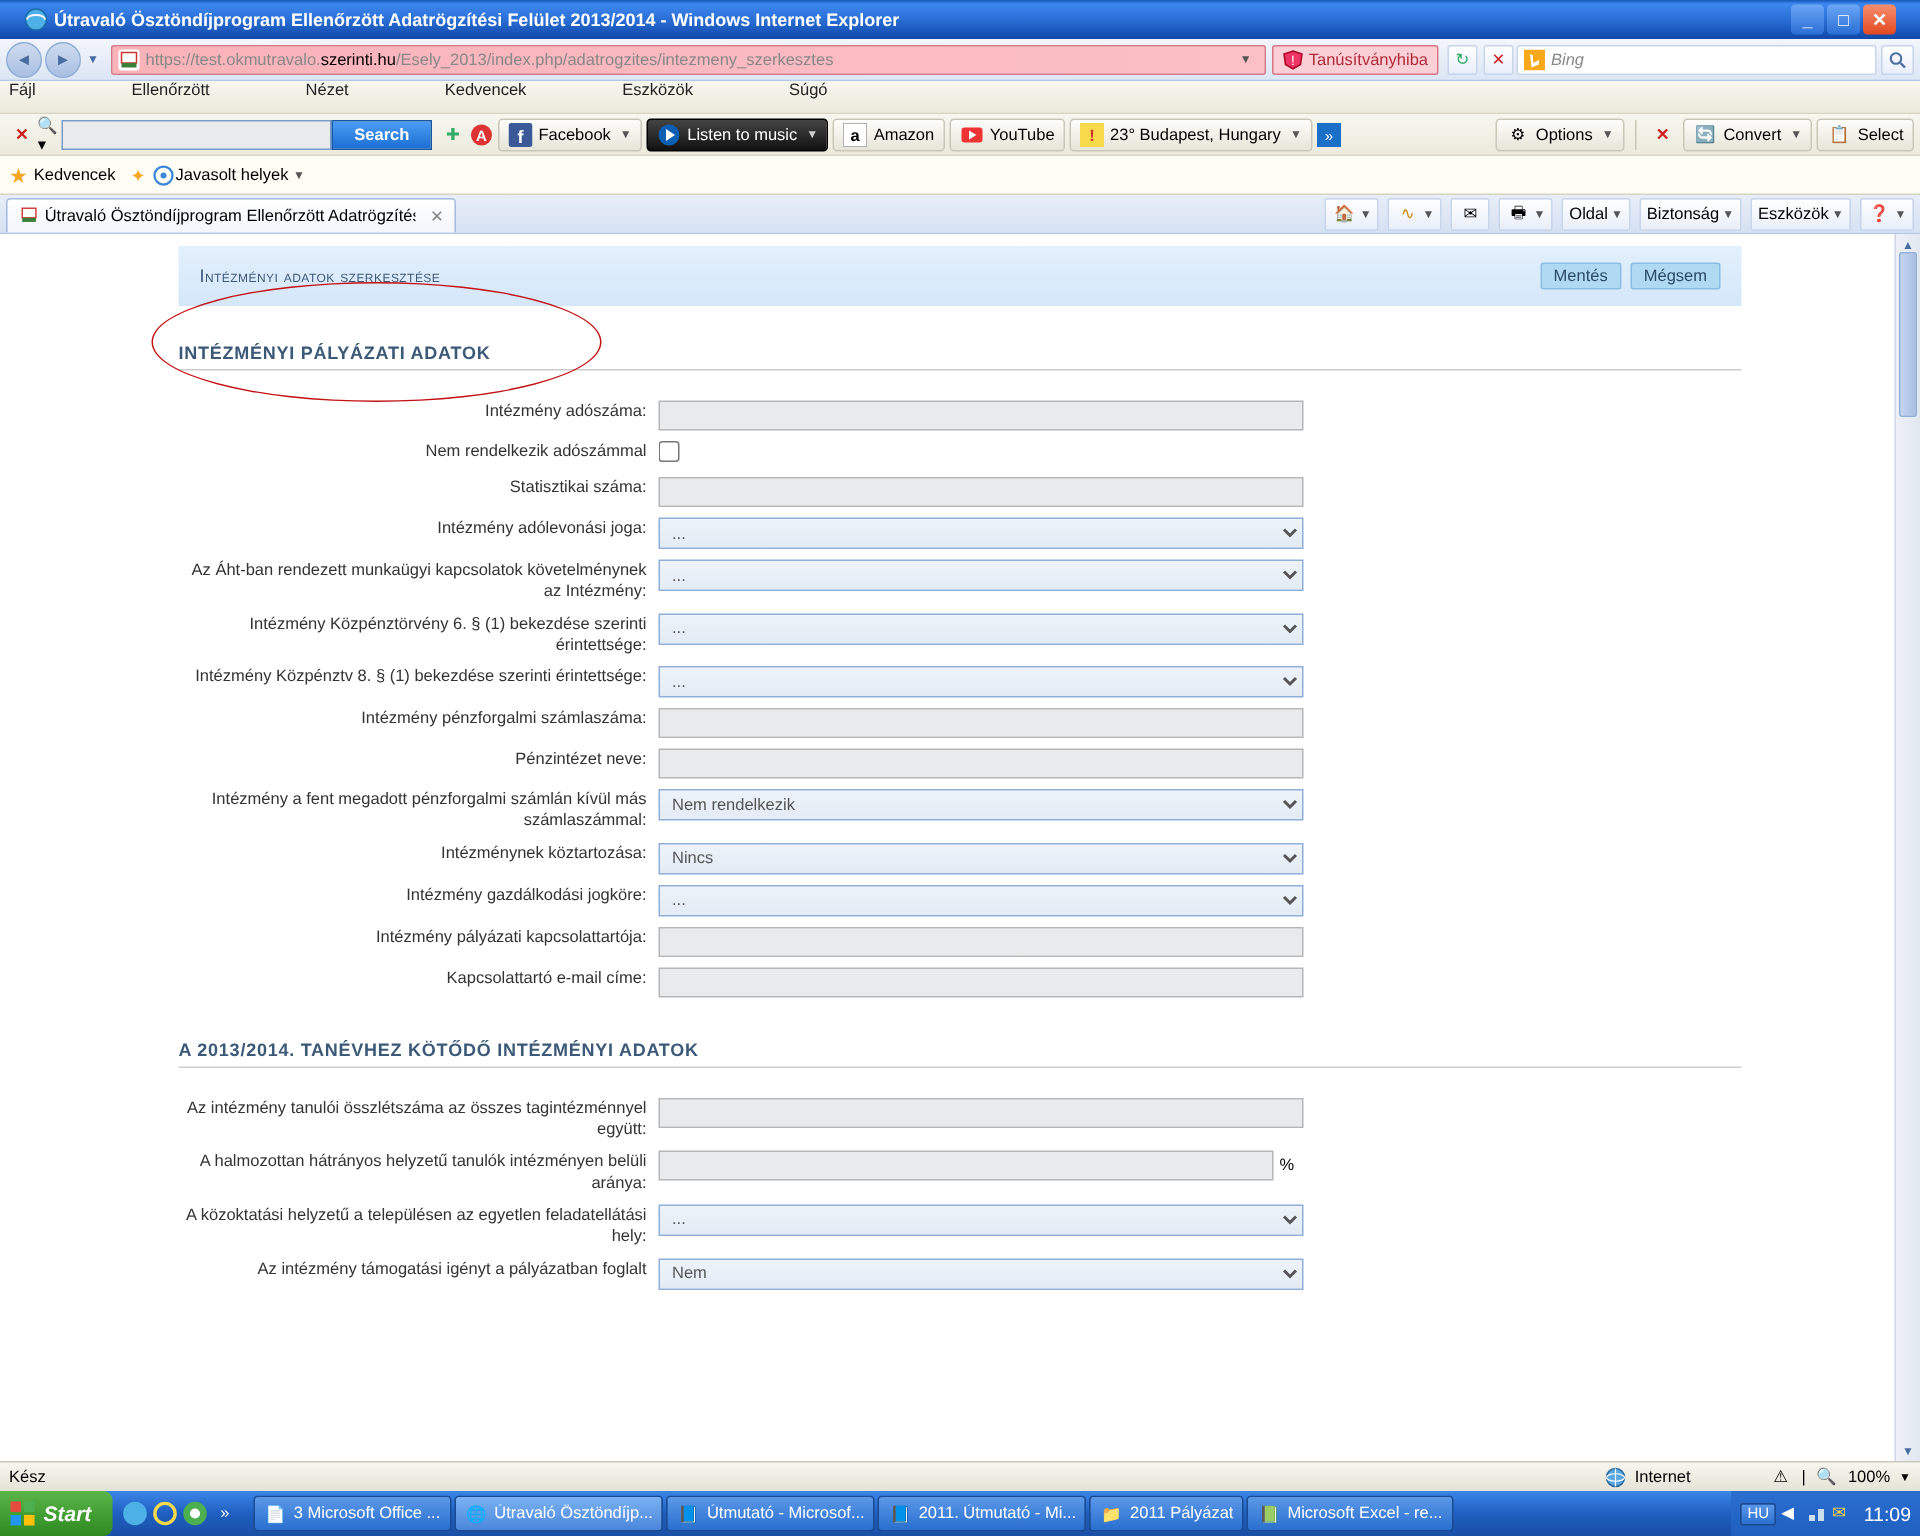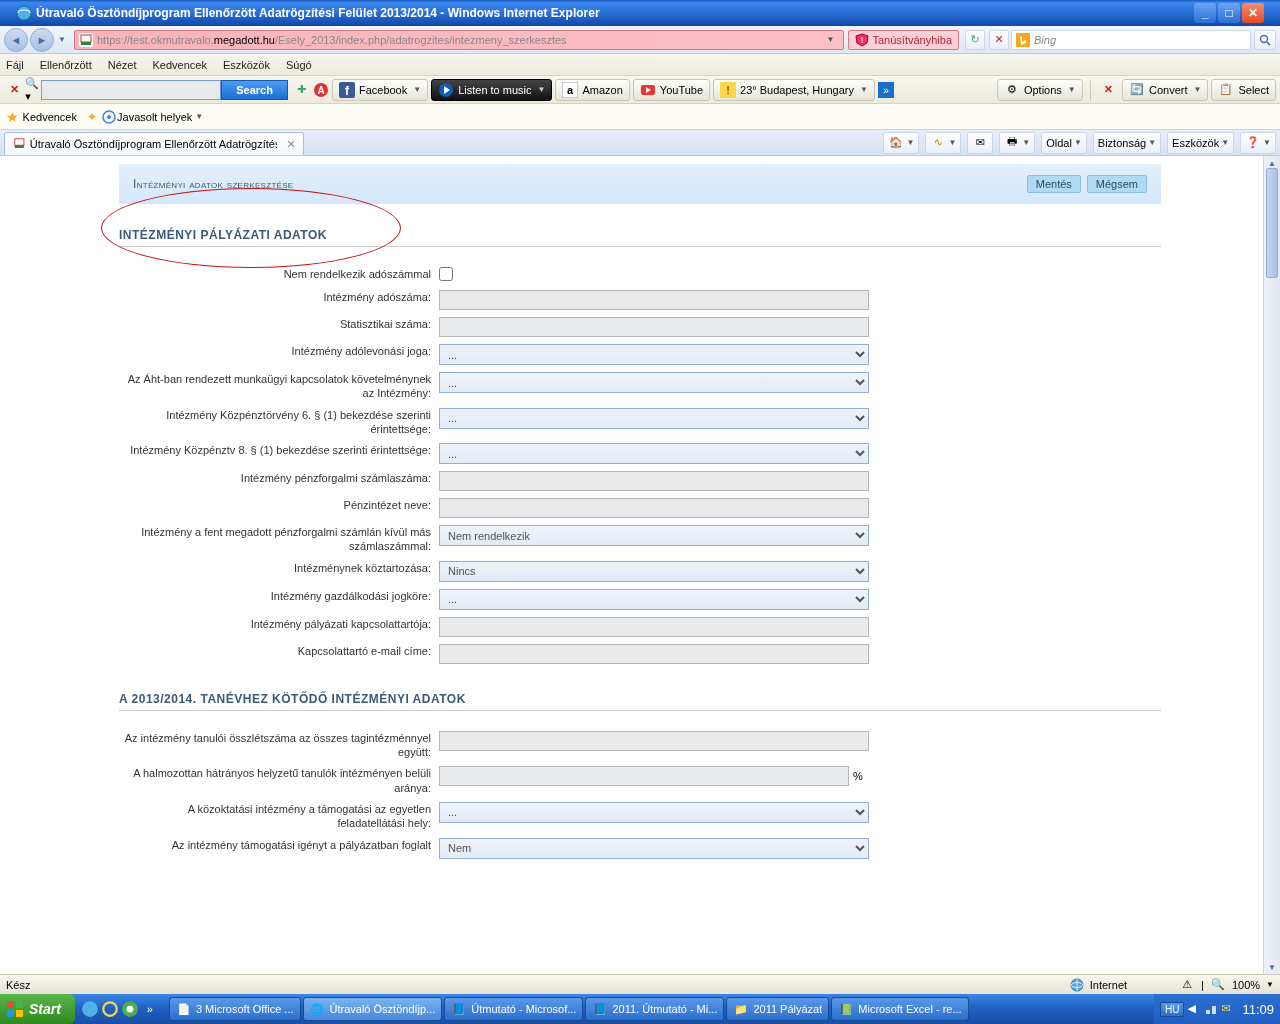--- a/index.html
+++ b/index.html
@@ -26,21 +26,21 @@
 .urlbar .dd{ font-size:8px; color:#555; padding:0 4px;}
 .certerr { background:#fbcfd6; border:1px solid #d97885; border-radius:2px; height:20px; display:flex; align-items:center; padding:0 6px; margin-right:4px; color:#b02a37;}
 .certerr .shield{ width:14px;height:14px; margin-right:4px;}
 .navicn { width:20px;height:20px; display:flex; align-items:center; justify-content:center; margin:0 2px; color:#3a6; border:1px solid #c8d6ec; background:linear-gradient(to bottom,#fff,#e8eef9); border-radius:2px;}
 .navicn.red{ color:#c22;}
 .bing { width:240px; height:20px; border:1px solid #c8d6ec; background:#fff; display:flex; align-items:center; padding:0 4px; border-radius:2px;}
 .bing .bingicon{ width:14px;height:14px; margin-right:4px;}
 .bing span{ color:#888; font-style:italic;}
 .srchgo{ width:22px;height:20px; border:1px solid #c8d6ec; background:linear-gradient(to bottom,#fff,#e8eef9); margin-left:3px; border-radius:2px; display:flex; align-items:center; justify-content:center;}
 
-.menurow { height:22px; background:linear-gradient(to bottom,#f7f7f0,#eceadb); display:flex; align-items:center; padding:0 6px; border-bottom:1px solid #d6d3c1;}
+.menurow { height:22px; background:linear-gradient(to bottom,#f7f7f0,#eceadb); display:flex; padding:0 6px; border-bottom:1px solid #d6d3c1;gap:48px;}
 .menurow span{ margin-right:16px; color:#222;}
 
 .tbrow { height:28px; background:linear-gradient(to bottom,#f7f7f0,#eceadb); border-bottom:1px solid #d6d3c1; display:flex; align-items:center; padding:0 4px;}
 .tbrow .x{ color:#c22; font-weight:bold; margin:0 6px;}
 .tbrow .srch{ display:flex; align-items:center;}
 .tbrow .srch input{ width:180px; height:20px; border:1px solid #7a9ac9; padding:0 4px; font-size:11px;}
 .tbrow .srch .sbtn{ height:20px; background:linear-gradient(to bottom,#4d9df6,#1b6fd3); color:#fff; padding:0 14px; display:flex; align-items:center; font-weight:bold; border:1px solid #1558a6;}
 .tbitems{ display:flex; align-items:center; gap:3px; margin-left:6px;}
 .tbbtn{ height:22px; background:linear-gradient(to bottom,#fdfdfa,#e7e5d8); border:1px solid #c9c7b8; border-radius:3px; display:flex; align-items:center; padding:0 6px; gap:4px; font-size:11px;}
 .tbbtn .dd{ font-size:8px; color:#555; margin-left:2px;}
@@ -123,21 +123,21 @@
     <div class="circbtn">►</div>
     <div class="smalldrop">▼</div>
   </div>
   <div class="urlbar">
     <span class="urlicon">
       <svg viewBox="0 0 14 14">
           <rect x="2" y="2" width="10" height="7" fill="#fff" stroke="#c33"></rect>
           <rect x="2" y="9" width="10" height="3" fill="#3a7e3a"></rect>
         </svg>
     </span>
-    <span class="urltext"><span class="faint">https://test.okmutravalo.</span><span>megadott.hu</span><span class="faint">/Esely_2013/index.php/adatrogzites/intezmeny_szerkesztes</span></span>
+    <span class="urltext"><span class="faint">https://test.okmutravalo.</span><span>szerinti.hu</span><span class="faint">/Esely_2013/index.php/adatrogzites/intezmeny_szerkesztes</span></span>
     <span class="dd">▼</span>
   </div>
   <div class="certerr">
     <span class="shield">
       <svg viewBox="0 0 14 14">
           <path d="M7 1 L13 3 L12 10 L7 13 L2 10 L1 3 Z" fill="#e36" stroke="#a02"></path>
           <text x="7" y="10" text-anchor="middle" fill="#fff" font-size="9">!</text>
         </svg>
     </span>
     <span>Tanúsítványhiba</span>
@@ -330,26 +330,26 @@
       <div class="act">Mégsem</div>
     </div>
 
     <div style="position:relative;">
       <div class="sect-title">INTÉZMÉNYI PÁLYÁZATI ADATOK</div>
       <div class="circle-annot" style="left:-18px; top:-40px; width:300px; height:80px;"></div>
     </div>
 
     <div class="form-rows">
       <div class="form-row">
+          <label>Intézmény adószáma:</label>
+          <div class="ctrl"><input type="text" style=""></div>
+        </div>
+      <div class="form-row">
           <label>Nem rendelkezik adószámmal</label>
           <div class="ctrl"><input type="checkbox" style=""></div>
-        </div>
-      <div class="form-row">
-          <label>Intézmény adószáma:</label>
-          <div class="ctrl"><input type="text" style=""></div>
         </div>
       <div class="form-row">
           <label>Statisztikai száma:</label>
           <div class="ctrl"><input type="text" style=""></div>
         </div>
       <div class="form-row">
           <label>Intézmény adólevonási joga:</label>
           <div class="ctrl"><select><option>...</option></select></div>
         </div>
       <div class="form-row">
@@ -402,21 +402,21 @@
           <div class="ctrl"><input type="text" style=""></div>
         </div>
       <div class="form-row">
           <label>A halmozottan hátrányos helyzetű tanulók intézményen belüli aránya:</label>
           <div class="ctrl" style="display:flex; align-items:center;">
             <input type="text" style="width: calc(100% - 20px);">
             <span class="pct">%</span>
           </div>
         </div>
       <div class="form-row">
-          <label>A közoktatási intézmény a támogatási az egyetlen feladatellátási hely:</label>
+          <label>A közoktatási helyzetű a településen az egyetlen feladatellátási hely:</label>
           <div class="ctrl"><select><option>...</option></select></div>
         </div>
       <div class="form-row">
           <label>Az intézmény támogatási igényt a pályázatban foglalt</label>
           <div class="ctrl"><select><option>Nem</option></select></div>
         </div>
     </div>
   </div>
   <div class="scroll">
     <div class="arr top">▲</div>

